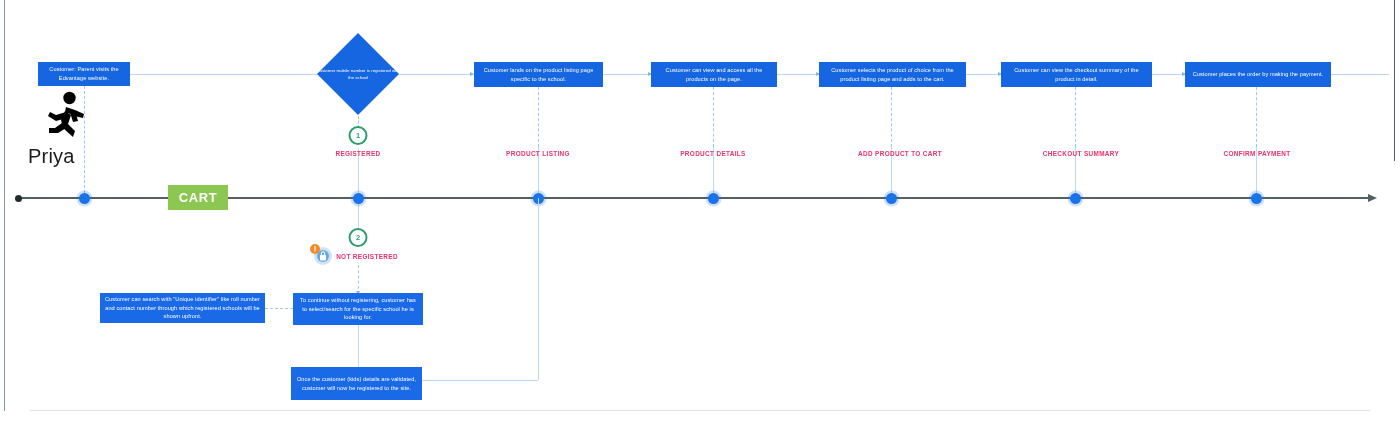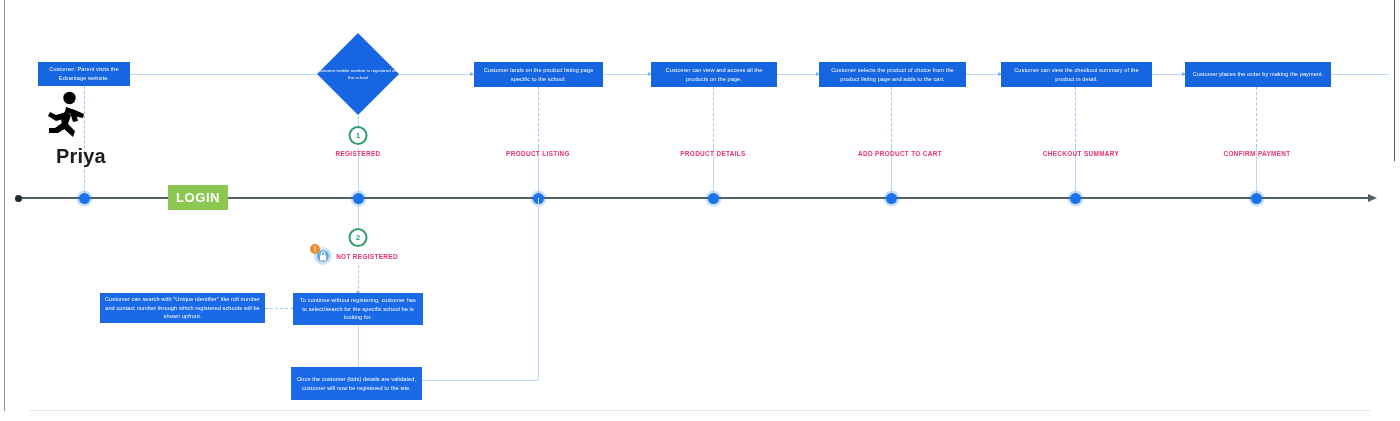--- a/index.html
+++ b/index.html
@@ -280,32 +280,32 @@
 
   <div class="node-dot" style="left:78.5px;   top:192.5px;"></div>
   <div class="node-dot" style="left:352.5px;  top:192.5px;"></div>
   <div class="node-dot" style="left:532.5px;  top:192.5px;"></div>
   <div class="node-dot" style="left:707.5px;  top:192.5px;"></div>
   <div class="node-dot" style="left:885.5px;  top:192.5px;"></div>
   <div class="node-dot" style="left:1069.5px; top:192.5px;"></div>
   <div class="node-dot" style="left:1250.5px; top:192.5px;"></div>
 
   <div class="login-badge" style="left:168px; top:185px; width:60px; height:25px;">
-    <span>LOGIN</span>
+    <span>CART</span>
   </div>
 
   <svg class="runner-icon" style="left:42px; top:90px;" width="50" height="52" viewBox="0 0 50 52">
     <circle cx="27.5" cy="8" r="6.2" fill="#000000"></circle>
     <path d="M24 17 L33 20 L36 31 L31 32 L28.5 24 L23 22 Z" fill="#000000"></path>
     <path d="M23 21 L29 25 L26 34 L33 41 L31 47 L21 38 L19 30 Z" fill="#000000"></path>
     <path d="M24 22 L14 25 L8 22 L6 26 L14 31 L25 28 Z" fill="#000000"></path>
     <path d="M33 20 L42 24 L41 28 L32 26 Z" fill="#000000"></path>
     <path d="M20 33 L13 38 L7 38 L7 43 L16 43 L24 38 Z" fill="#000000"></path>
   </svg>
-  <div class="persona-name" style="left:56px; top:145px;font-weight:bold;">Priya</div>
+  <div class="persona-name" style="left:28px; top:145px;">Priya</div>
 
   <div class="vdash" style="left:358px; top:265px; height:29px;"></div>
   <div class="conn-arrow-down" style="left:355.5px; top:291px;"></div>
 
   <div class="box b2" style="left:100px; top:293px; width:165px; height:30px;">
     <span>Customer can search with "Unique identifier" like roll number and contact number through which registered schools will be shown upfront.</span>
   </div>
 
   <div class="hdash" style="left:265px; top:308px; width:28px;"></div>
 

